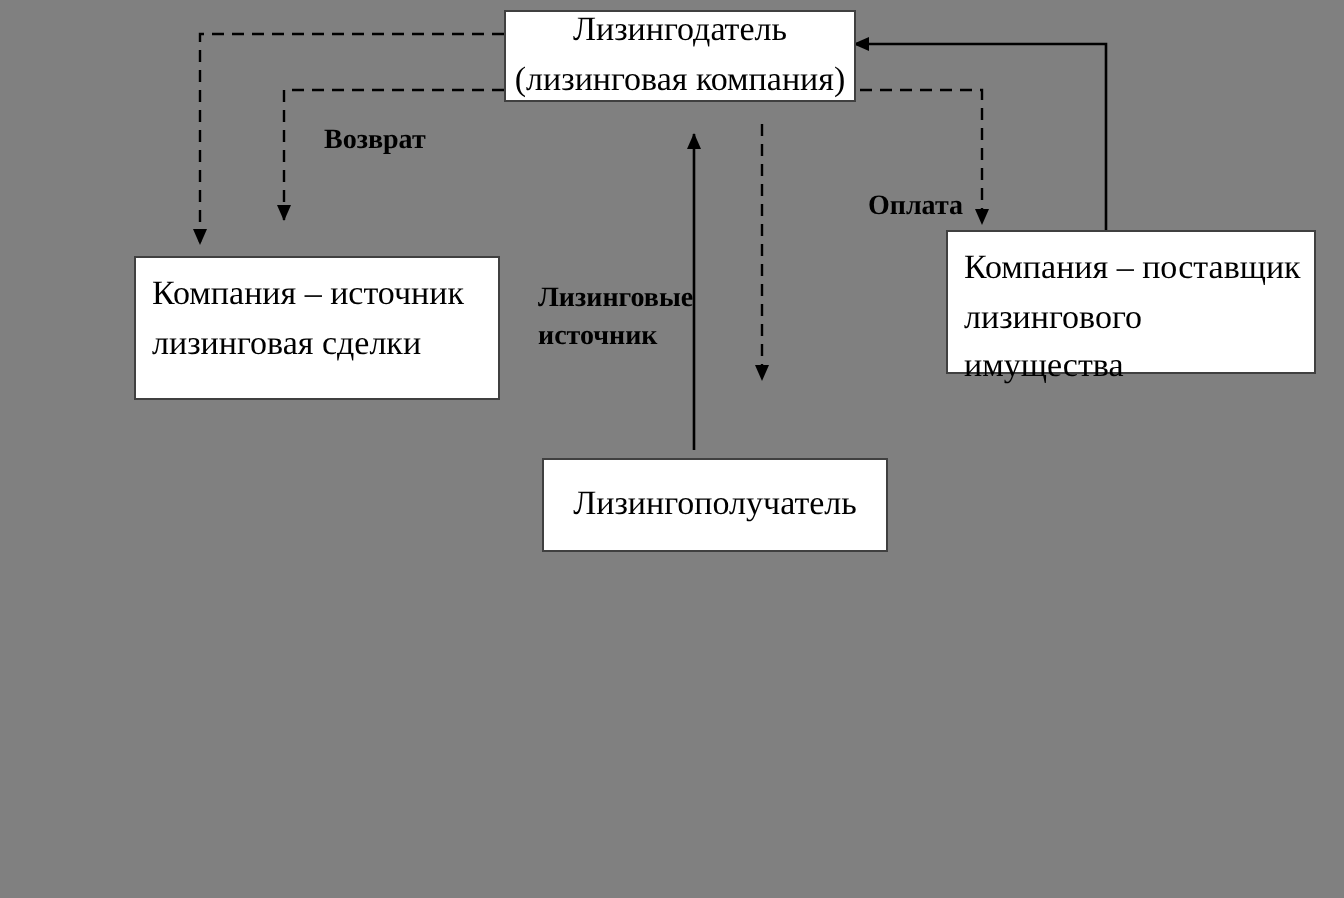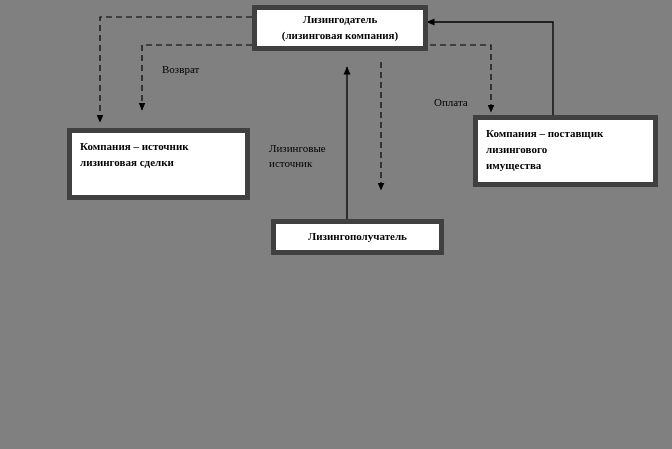--- a/index.html
+++ b/index.html
@@ -11,47 +11,47 @@
     position: relative;
     width: 672px;
     height: 449px;
     background: #808080;
     overflow: hidden;
     font-family: "Liberation Serif", serif;
   }
   .box {
     position: absolute;
     background: #ffffff;
-    border: 5px solid #404040;
+    border: 1px solid #404040;
     box-sizing: border-box;
     color: #000000;
-    font-weight: bold;
-    font-size: 11px;
+    font-weight: normal;
+    font-size: 17px;
     line-height: 1.45;
   }
   .box.center {
     display: flex;
     flex-direction: column;
     align-items: center;
     justify-content: center;
     text-align: center;
   }
   .box.left {
     padding: 6px 8px;
     text-align: left;
   }
   .box .line {
     display: block;
     white-space: nowrap;
   }
   .label {
     position: absolute;
     color: #000000;
-    font-weight: normal;
-    font-size: 11px;
+    font-weight: bold;
+    font-size: 14px;
     line-height: 1.35;
     white-space: nowrap;
   }
   .label .line { display: block; }
   svg.arrows {
     position: absolute;
     left: 0;
     top: 0;
     width: 672px;
     height: 449px;
@@ -92,21 +92,21 @@
     <span class="line">Компания – источник</span>
     <span class="line">лизинговая сделки</span>
   </div>
 
   <div class="box left" style="left:437px; top:115px; width:185px; height:72px;margin-left:36px;">
     <span class="line">Компания – поставщик</span>
     <span class="line">лизингового</span>
     <span class="line">имущества</span>
   </div>
 
-  <div class="box center" style="left:271px; top:219px; width:173px; height:36px;">
+  <div class="box center" style="left:271px; top:229px; width:173px; height:47px;">
     <span class="line">Лизингополучатель</span>
   </div>
 
   <div class="label" style="left:162px; top:62px;">
     <span class="line">Возврат</span>
   </div>
 
   <div class="label" style="left:434px; top:62px;margin-top:33px;">
     <span class="line">Оплата</span>
   </div>

